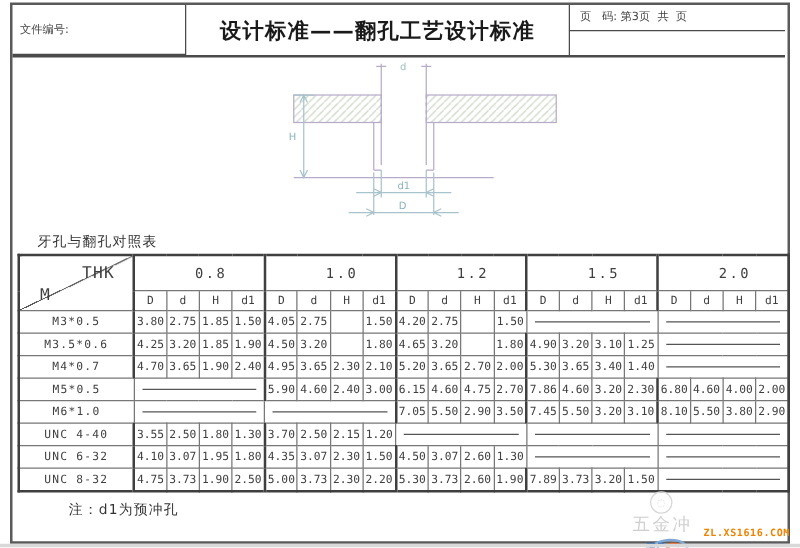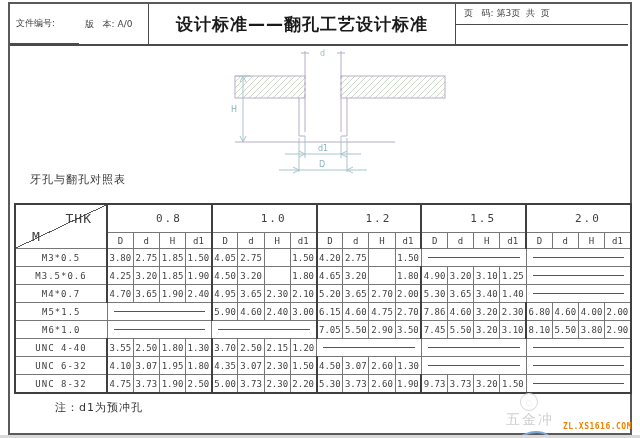--- a/index.html
+++ b/index.html
@@ -20,21 +20,21 @@
   .hdr-left .row{flex:1;display:flex;align-items:center;padding-left:6px;font-size:9px;color:#444;white-space:pre;}
   .hdr-left .row:first-child{border-bottom:1px solid #4a4a4a;}
   .hdr-center{flex:1;display:flex;align-items:center;justify-content:center;}
   .hdr-title{font-size:17px;font-weight:bold;color:#1a1a1a;letter-spacing:1px;text-align:center;}
   .hdr-right{width:172px;border-left:1px solid #4a4a4a;display:flex;flex-direction:column;}
   .hdr-right .row{flex:1;display:flex;align-items:center;padding-left:8px;font-size:9px;color:#444;white-space:pre;}
   .hdr-right .row:first-child{border-bottom:1px solid #4a4a4a;}
   
   .drawing{position:absolute;left:205px;top:46px;width:260px;height:136px;}
   
-  .tbl-title{position:absolute;left:30px;top:172px;font-size:11px;color:#333;letter-spacing:1px;}
+  .tbl-title{position:absolute;left:30px;top:186px;font-size:11px;color:#333;letter-spacing:1px;}
   table.cmp{
     position:absolute;left:14px;top:203px;width:616px;
     border-collapse:collapse;table-layout:fixed;
     font-family:"DejaVu Sans Mono",monospace;
   }
   table.cmp th,table.cmp td{
     border:1px solid #777;padding:0;text-align:center;vertical-align:middle;
     font-weight:normal;color:#3f3f3f;overflow:hidden;
   }
   table.cmp{border:2px solid #3f3f3f;}
@@ -73,21 +73,20 @@
   .scan-edge{position:absolute;left:0;bottom:0;width:640px;height:3px;background:#d9d9d9;}
 </style>
 </head>
 <body>
 
 <div class="page-border"></div>
 
 <div class="header">
   <div class="hdr-left">
     <div class="row">文件编号:</div>
-    <div class="row">版   本: A/0</div>
   </div>
   <div class="hdr-center">
     <span class="hdr-title">设计标准——翻孔工艺设计标准</span>
   </div>
   <div class="hdr-right">
     <div class="row">页   码: 第3页  共  页</div>
     <div class="row"></div>
   </div>
 </div>
 
@@ -240,21 +239,21 @@
         <td>2.00</td>
         <td class="grp-start">5.30</td>
         <td>3.65</td>
         <td>3.40</td>
         <td>1.40</td>
         <td class="dash-cell" colspan="4">
           <div class="dash"></div>
         </td>
       </tr>
       <tr>
-        <td class="rlabel">M5*1.5</td>
+        <td class="rlabel">M5*0.5</td>
         <td class="dash-cell" colspan="4">
           <div class="dash"></div>
         </td>
         <td class="grp-start">5.90</td>
         <td>4.60</td>
         <td>2.40</td>
         <td>3.00</td>
         <td class="grp-start">6.15</td>
         <td>4.60</td>
         <td>4.75</td>
@@ -337,21 +336,21 @@
         <td>1.90</td>
         <td>2.50</td>
         <td class="grp-start">5.00</td>
         <td>3.73</td>
         <td>2.30</td>
         <td>2.20</td>
         <td class="grp-start">5.30</td>
         <td>3.73</td>
         <td>2.60</td>
         <td>1.90</td>
-        <td class="grp-start">9.73</td>
+        <td class="grp-start">7.89</td>
         <td>3.73</td>
         <td>3.20</td>
         <td>1.50</td>
         <td class="dash-cell" colspan="4">
           <div class="dash"></div>
         </td>
       </tr>
     </tbody>
 </table>
 

